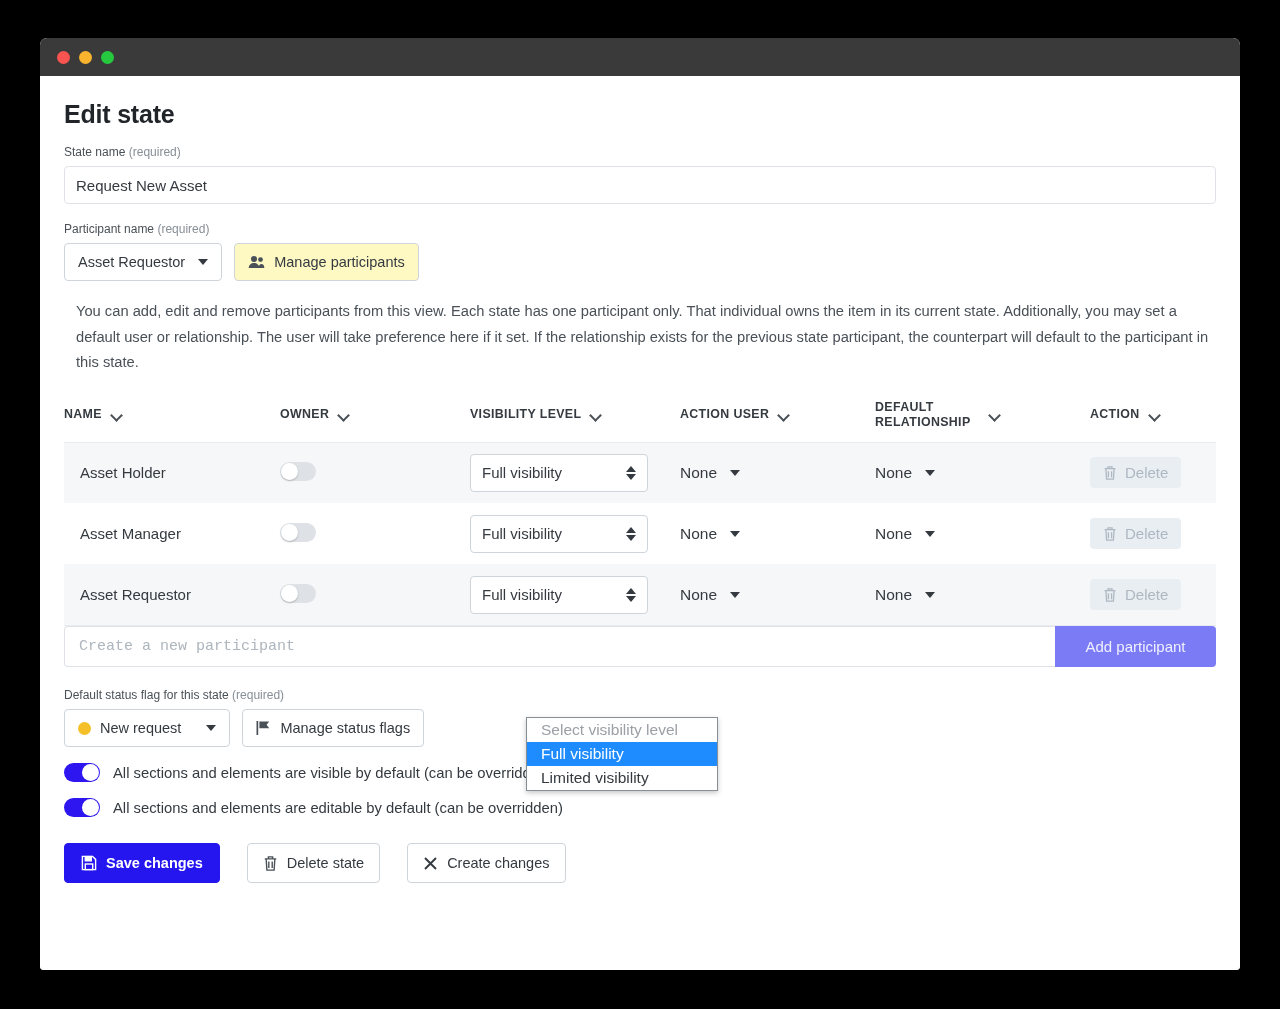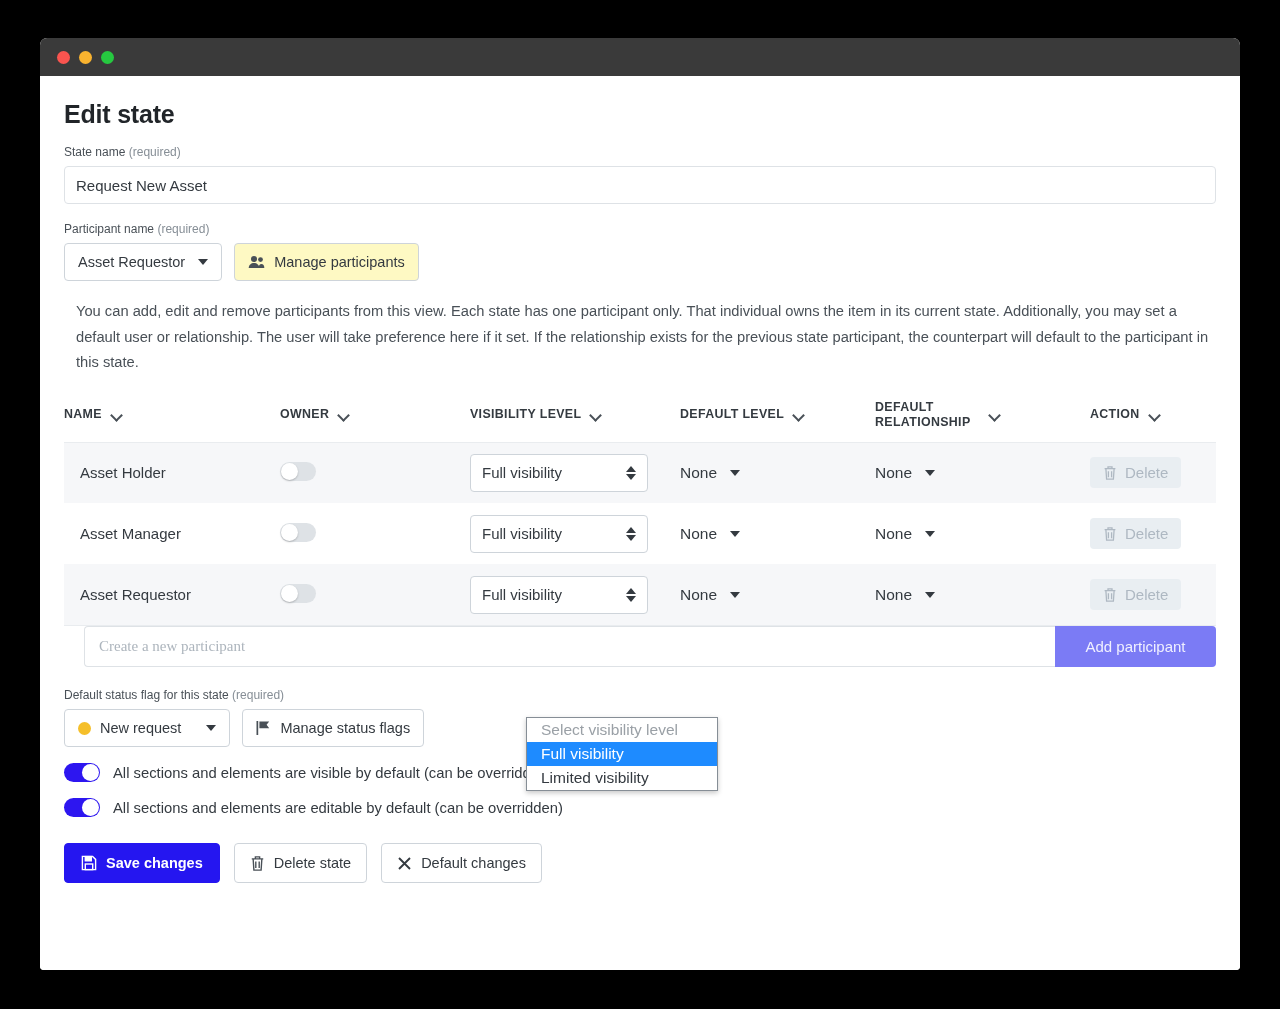--- a/index.html
+++ b/index.html
@@ -221,24 +221,23 @@
     border-top: 1px solid #e9ecef;
   }
   .create-input {
     flex: 1;
     border: 1px solid #dee2e6;
     border-right: none;
     border-radius: 4px 0 0 4px;
     padding: 0 14px;
     font-size: 15px;
     color: #343a40;
-    font-family: Liberation Serif, serif;
+    font-family: Liberation Mono, monospace;
     background: #fff;
     outline: none;
-    margin-left: 20px;
   }
   .create-input::placeholder { color: #adb5bd; }
   .add-btn {
     width: 161px;
     background: #7b7bf5;
     color: #f0f0ff;
     border: none;
     border-radius: 0 4px 4px 0;
     font-size: 15px;
     font-family: "Liberation Sans", sans-serif;
@@ -292,21 +291,21 @@
     position: absolute;
     right: 1px; top: 1px;
     width: 17px; height: 17px;
     border-radius: 50%;
     background: #fff;
   }
   .switch-row .lbl { font-size: 14.8px; color: #343a40; }
 
   .footer {
     display: flex;
-    gap: 14px;
+    gap: 27px;
     margin-top: 26px;
     align-items: center;
   }
   .btn.primary {
     background: #2516f0;
     border-color: #2516f0;
     color: #fff;
     font-weight: bold;
     height: 40px;
     padding: 0 16px;
@@ -387,21 +386,21 @@
               </div>
           </th>
           <th>
             <div class="th-inner">
                 <span class="lbl">VISIBILITY LEVEL</span>
                 <span class="chev"></span>
               </div>
           </th>
           <th>
             <div class="th-inner">
-                <span class="lbl">DEFAULT LEVEL</span>
+                <span class="lbl">ACTION USER</span>
                 <span class="chev"></span>
               </div>
           </th>
           <th>
             <div class="th-inner">
                 <span class="lbl" style="max-width:105px">DEFAULT RELATIONSHIP</span>
                 <span class="chev"></span>
               </div>
           </th>
           <th>
@@ -573,21 +572,21 @@
           </svg>
         </span>
         <span>Delete state</span>
       </button>
       <button class="btn plain">
         <span>
           <svg class="ic" width="15" height="15" viewBox="0 0 15 15" stroke="#343a40" stroke-width="1.9">
             <path d="M2 2l11 11M13 2L2 13"></path>
           </svg>
         </span>
-        <span>Default changes</span>
+        <span>Create changes</span>
       </button>
     </div>
 
     
     <div class="select-popup">
       <div class="opt placeholder">Select visibility level</div>
       <div class="opt selected">Full visibility</div>
       <div class="opt">Limited visibility</div>
     </div>
 

